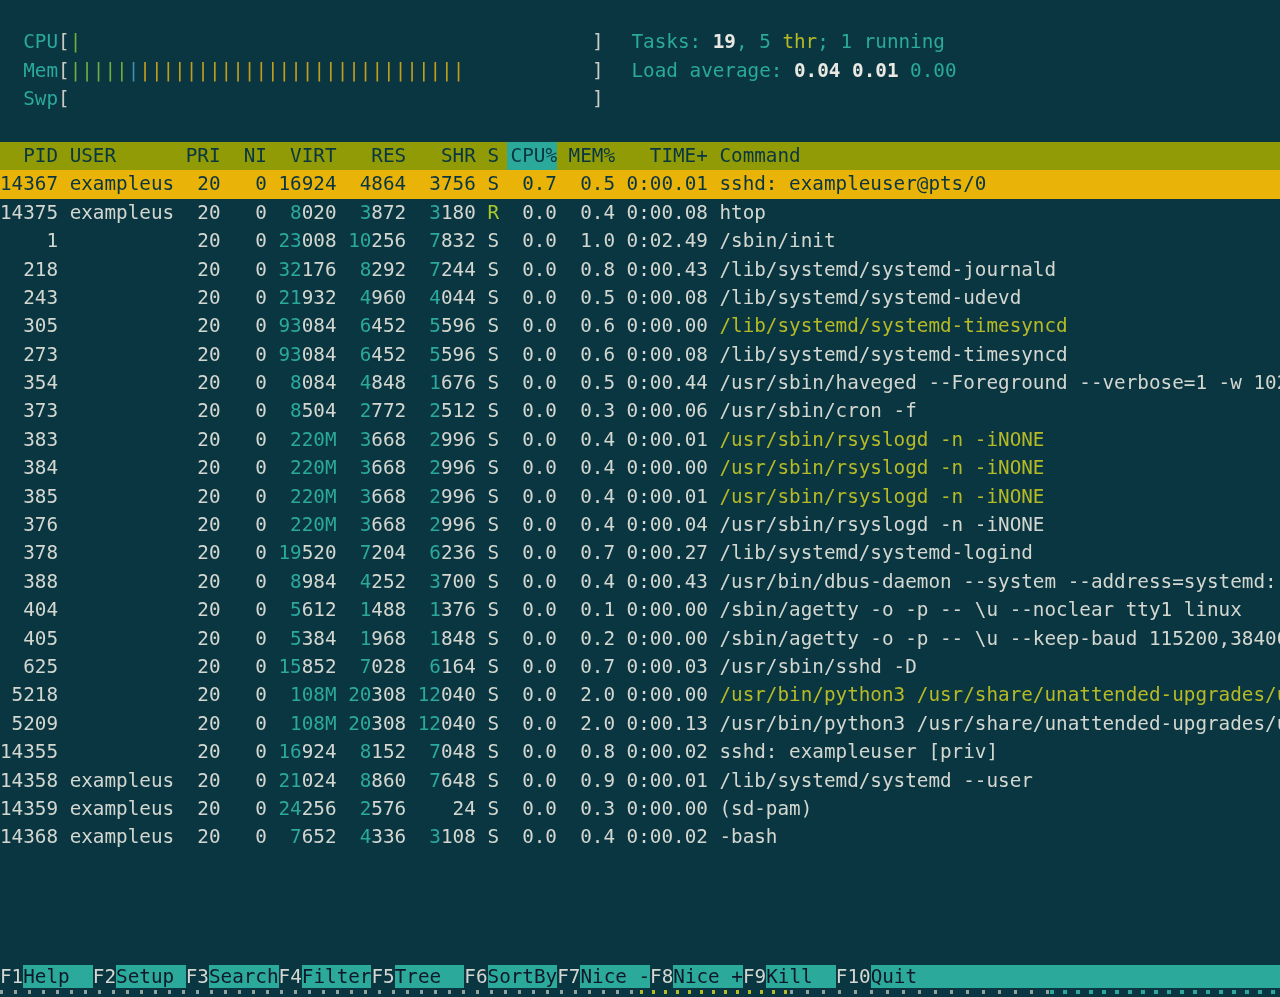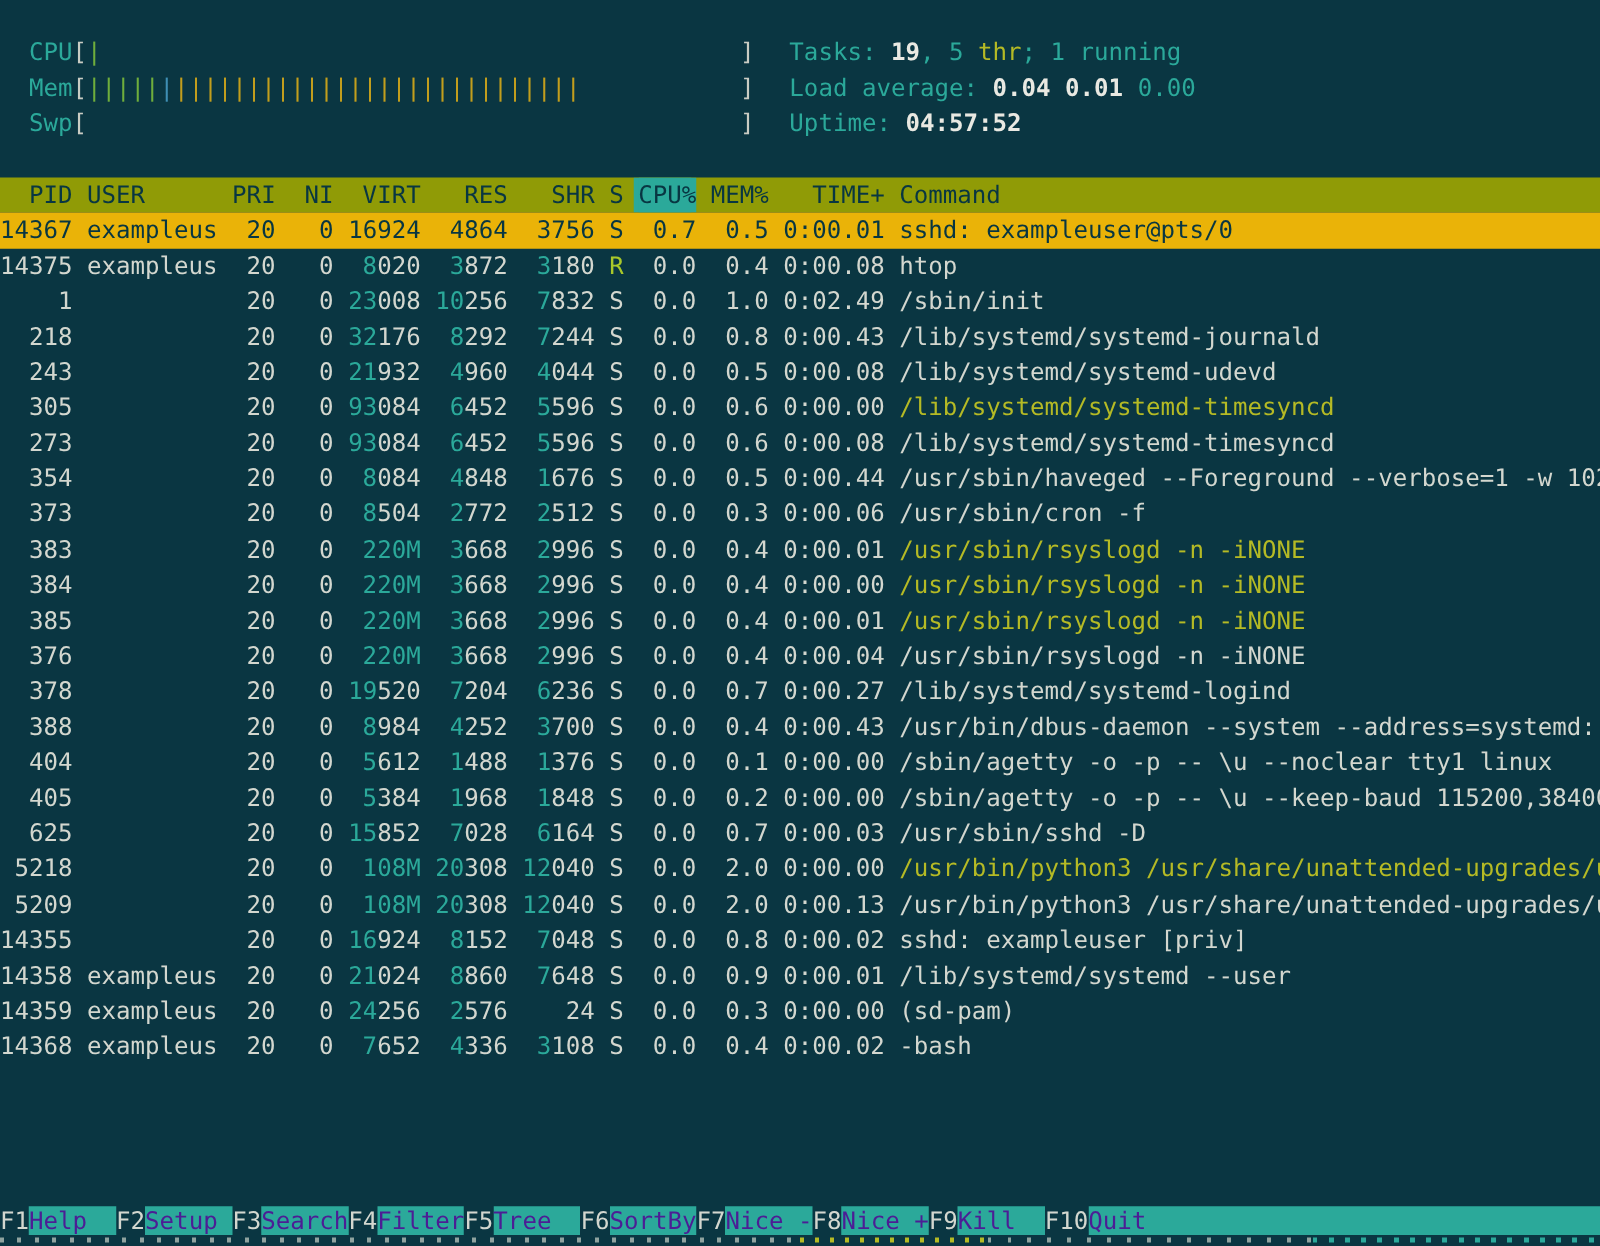--- a/index.html
+++ b/index.html
@@ -44,21 +44,21 @@
   .memall{color:#2ba99a}
   .st-r{color:#a9c82a}
   .cmd-thread{color:#b5ba25}
   .prow{cursor:default}
   .prow.sel{background:#eab308}
   .prow.sel .cell, .prow.sel .cell span{color:#083642 !important}
 
   
   .fbar{display:flex;height:23px;line-height:23px;white-space:pre}
   .fkey{color:#d3d7cf;flex:none;white-space:pre}
-  .fact{background:#2ba99a;color:#4c1d95;min-width:6ch;flex:none;white-space:pre}
+  .fact{background:#2ba99a;color:#0f172a;min-width:6ch;flex:none;white-space:pre}
   .fact.last{flex:1 1 auto}
 
   
   .pstrip{height:8.4px;position:relative;overflow:hidden;background:#0a3642}
   .pstrip .frag{position:absolute;top:2px;height:4px}
   .frag-gray{left:0;width:640px;
     background:repeating-linear-gradient(90deg,#8fa39f 0 3px,transparent 3px 14px)}
   .frag-yellow{left:640px;width:150px;
     background:repeating-linear-gradient(90deg,#b5ba25 0 3px,transparent 3px 12px)}
   .frag-gray2{left:790px;width:260px;
@@ -71,21 +71,21 @@
 
 <div>
 
   <div class="row">
     <span class="m-left"><span class="m-indent"></span><span class="m-label tl">CPU</span><span class="bracket">[</span><span class="bars"><span class="bar-green">|</span></span><span class="bracket">]</span></span><span class="m-info"><span class="tl">Tasks: </span><span class="bw">19</span><span class="tl">, </span><span class="tl">5 </span><span class="yw">thr</span><span class="tl">; </span><span class="tl">1 </span><span class="tl">running</span></span>
   </div>
   <div class="row">
     <span class="m-left"><span class="m-indent"></span><span class="m-label tl">Mem</span><span class="bracket">[</span><span class="bars"><span class="bar-green">|||||</span><span class="bar-blue">|</span><span class="bar-yellow">||||||||||||||||||||||||||||</span></span><span class="bracket">]</span></span><span class="m-info"><span class="tl">Load average: </span><span class="bw">0.04 </span><span class="bw">0.01 </span><span class="tl">0.00</span></span>
   </div>
   <div class="row">
-    <span class="m-left"><span class="m-indent"></span><span class="m-label tl">Swp</span><span class="bracket">[</span><span class="bars"></span><span class="bracket">]</span></span><span class="m-info"><span class="tl">Uptime: </span><span class="bw">04:57:52</span></span>
+    <span class="m-left"><span class="m-indent"></span><span class="m-label tl">Swp</span><span class="bracket">[</span><span class="bars"></span><span class="bracket">]</span></span>
   </div>
 
   <div class="spacer1"></div>
 
   <div class="row thead" id="table-header"><span class="cell al-r" style="width: 5ch;">PID</span><span class="sep"> </span><span class="cell al-l" style="width: 9ch;">USER</span><span class="sep"> </span><span class="cell al-r" style="width: 3ch;">PRI</span><span class="sep"> </span><span class="cell al-r" style="width: 3ch;">NI</span><span class="sep"> </span><span class="cell al-r" style="width: 5ch;">VIRT</span><span class="sep"> </span><span class="cell al-r" style="width: 5ch;">RES</span><span class="sep"> </span><span class="cell al-r" style="width: 5ch;">SHR</span><span class="sep"> </span><span class="cell al-l" style="width: 1ch;">S</span><span class="sep"> </span><span class="cell al-r th-sort" style="width: 4ch;">CPU%</span><span class="sep"> </span><span class="cell al-r" style="width: 4ch;">MEM%</span><span class="sep"> </span><span class="cell al-r" style="width: 7ch;">TIME+</span><span class="sep"> </span><span class="cell al-l c-cmd">Command</span></div>
   <div id="process-table">
       <div class="row prow sel"><span class="cell al-r" style="width: 5ch;">14367</span><span class="sep"> </span><span class="cell al-l" style="width: 9ch;">exampleus</span><span class="sep"> </span><span class="cell al-r" style="width: 3ch;">20</span><span class="sep"> </span><span class="cell al-r" style="width: 3ch;">0</span><span class="sep"> </span><span class="cell al-r" style="width: 5ch;"><span class="npfx">16</span><span>924</span></span><span class="sep"> </span><span class="cell al-r" style="width: 5ch;"><span class="npfx">4</span><span>864</span></span><span class="sep"> </span><span class="cell al-r" style="width: 5ch;"><span class="npfx">3</span><span>756</span></span><span class="sep"> </span><span class="cell al-l" style="width: 1ch;">S</span><span class="sep"> </span><span class="cell al-r" style="width: 4ch;">0.7</span><span class="sep"> </span><span class="cell al-r" style="width: 4ch;">0.5</span><span class="sep"> </span><span class="cell al-r" style="width: 7ch;">0:00.01</span><span class="sep"> </span><span class="cell al-l c-cmd">sshd: exampleuser@pts/0</span></div>
       <div class="row prow"><span class="cell al-r" style="width: 5ch;">14375</span><span class="sep"> </span><span class="cell al-l" style="width: 9ch;">exampleus</span><span class="sep"> </span><span class="cell al-r" style="width: 3ch;">20</span><span class="sep"> </span><span class="cell al-r" style="width: 3ch;">0</span><span class="sep"> </span><span class="cell al-r" style="width: 5ch;"><span class="npfx">8</span><span>020</span></span><span class="sep"> </span><span class="cell al-r" style="width: 5ch;"><span class="npfx">3</span><span>872</span></span><span class="sep"> </span><span class="cell al-r" style="width: 5ch;"><span class="npfx">3</span><span>180</span></span><span class="sep"> </span><span class="cell al-l" style="width: 1ch;"><span class="st-r">R</span></span><span class="sep"> </span><span class="cell al-r" style="width: 4ch;">0.0</span><span class="sep"> </span><span class="cell al-r" style="width: 4ch;">0.4</span><span class="sep"> </span><span class="cell al-r" style="width: 7ch;">0:00.08</span><span class="sep"> </span><span class="cell al-l c-cmd">htop</span></div>
       <div class="row prow"><span class="cell al-r" style="width: 5ch;">1</span><span class="sep"> </span><span class="cell al-l" style="width: 9ch;"></span><span class="sep"> </span><span class="cell al-r" style="width: 3ch;">20</span><span class="sep"> </span><span class="cell al-r" style="width: 3ch;">0</span><span class="sep"> </span><span class="cell al-r" style="width: 5ch;"><span class="npfx">23</span><span>008</span></span><span class="sep"> </span><span class="cell al-r" style="width: 5ch;"><span class="npfx">10</span><span>256</span></span><span class="sep"> </span><span class="cell al-r" style="width: 5ch;"><span class="npfx">7</span><span>832</span></span><span class="sep"> </span><span class="cell al-l" style="width: 1ch;">S</span><span class="sep"> </span><span class="cell al-r" style="width: 4ch;">0.0</span><span class="sep"> </span><span class="cell al-r" style="width: 4ch;">1.0</span><span class="sep"> </span><span class="cell al-r" style="width: 7ch;">0:02.49</span><span class="sep"> </span><span class="cell al-l c-cmd">/sbin/init</span></div>
       <div class="row prow"><span class="cell al-r" style="width: 5ch;">218</span><span class="sep"> </span><span class="cell al-l" style="width: 9ch;"></span><span class="sep"> </span><span class="cell al-r" style="width: 3ch;">20</span><span class="sep"> </span><span class="cell al-r" style="width: 3ch;">0</span><span class="sep"> </span><span class="cell al-r" style="width: 5ch;"><span class="npfx">32</span><span>176</span></span><span class="sep"> </span><span class="cell al-r" style="width: 5ch;"><span class="npfx">8</span><span>292</span></span><span class="sep"> </span><span class="cell al-r" style="width: 5ch;"><span class="npfx">7</span><span>244</span></span><span class="sep"> </span><span class="cell al-l" style="width: 1ch;">S</span><span class="sep"> </span><span class="cell al-r" style="width: 4ch;">0.0</span><span class="sep"> </span><span class="cell al-r" style="width: 4ch;">0.8</span><span class="sep"> </span><span class="cell al-r" style="width: 7ch;">0:00.43</span><span class="sep"> </span><span class="cell al-l c-cmd">/lib/systemd/systemd-journald</span></div>

